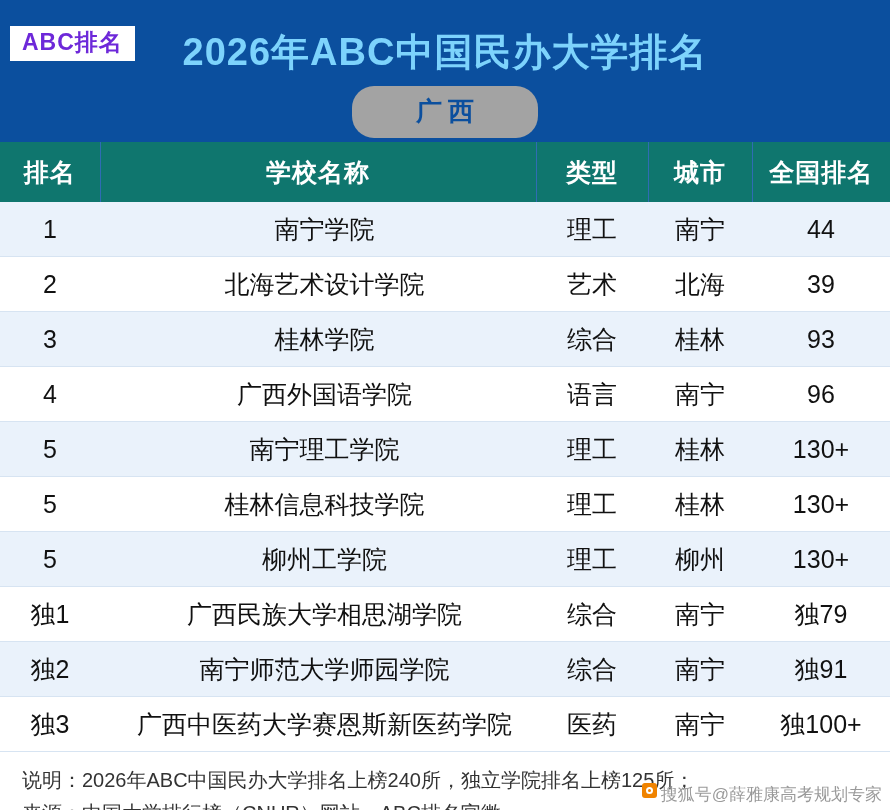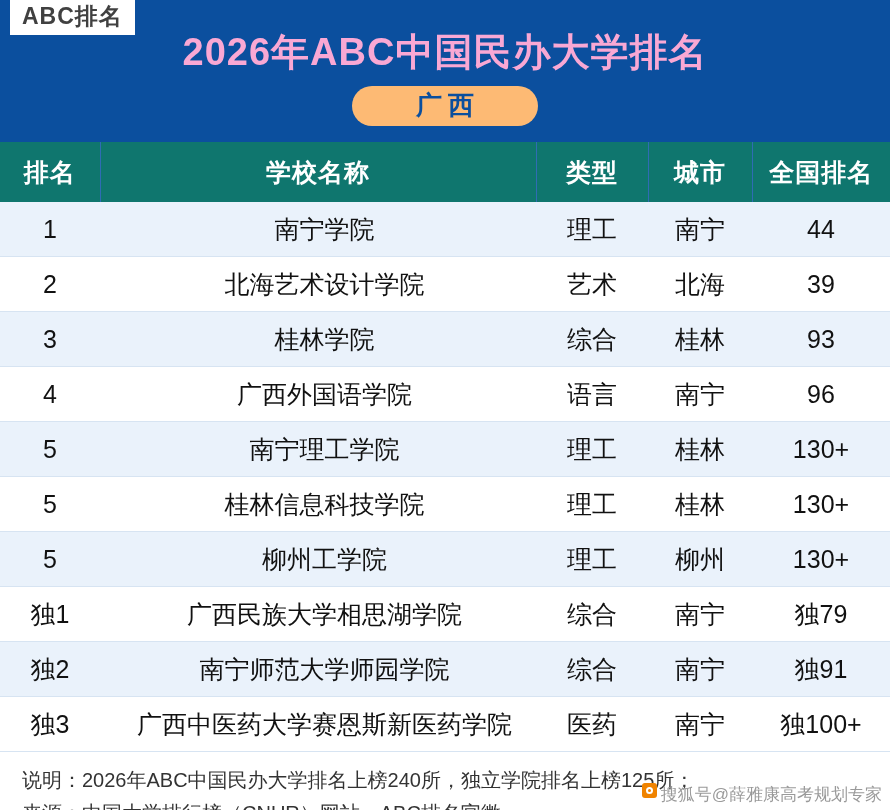--- a/index.html
+++ b/index.html
@@ -22,43 +22,43 @@
   
   .header {
     position: relative;
     background: #0b4f9e;
     height: 142px;
     overflow: hidden;
   }
   .badge {
     position: absolute;
     left: 10px;
-    top: 0;
-    background: #ffffff;
-    color: #404040;
+    top: 26px;
+    background: #ffffff;
+    color: #6d28d9;
     font-size: 23px;
     font-weight: bold;
     padding: 4px 12px 6px 12px;
     letter-spacing: 1px;
     line-height: 1.1;
   }
   .main-title {
     text-align: center;
-    color: #f9a8d4;
+    color: #7dd3fc;
     font-size: 38px;
     font-weight: bold;
     letter-spacing: 1px;
     padding-top: 32px;
     line-height: 1.1;
   }
   .region-pill {
     margin: 12px auto 0 auto;
     width: 186px;
-    height: 40px;
-    background: #fdba74;
+    height: 52px;
+    background: #a3a3a3;
     border-radius: 22px;
     color: #0b4f9e;
     font-size: 26px;
     font-weight: bold;
     display: flex;
     align-items: center;
     justify-content: center;
     letter-spacing: 6px;
     text-indent: 6px;
   }

